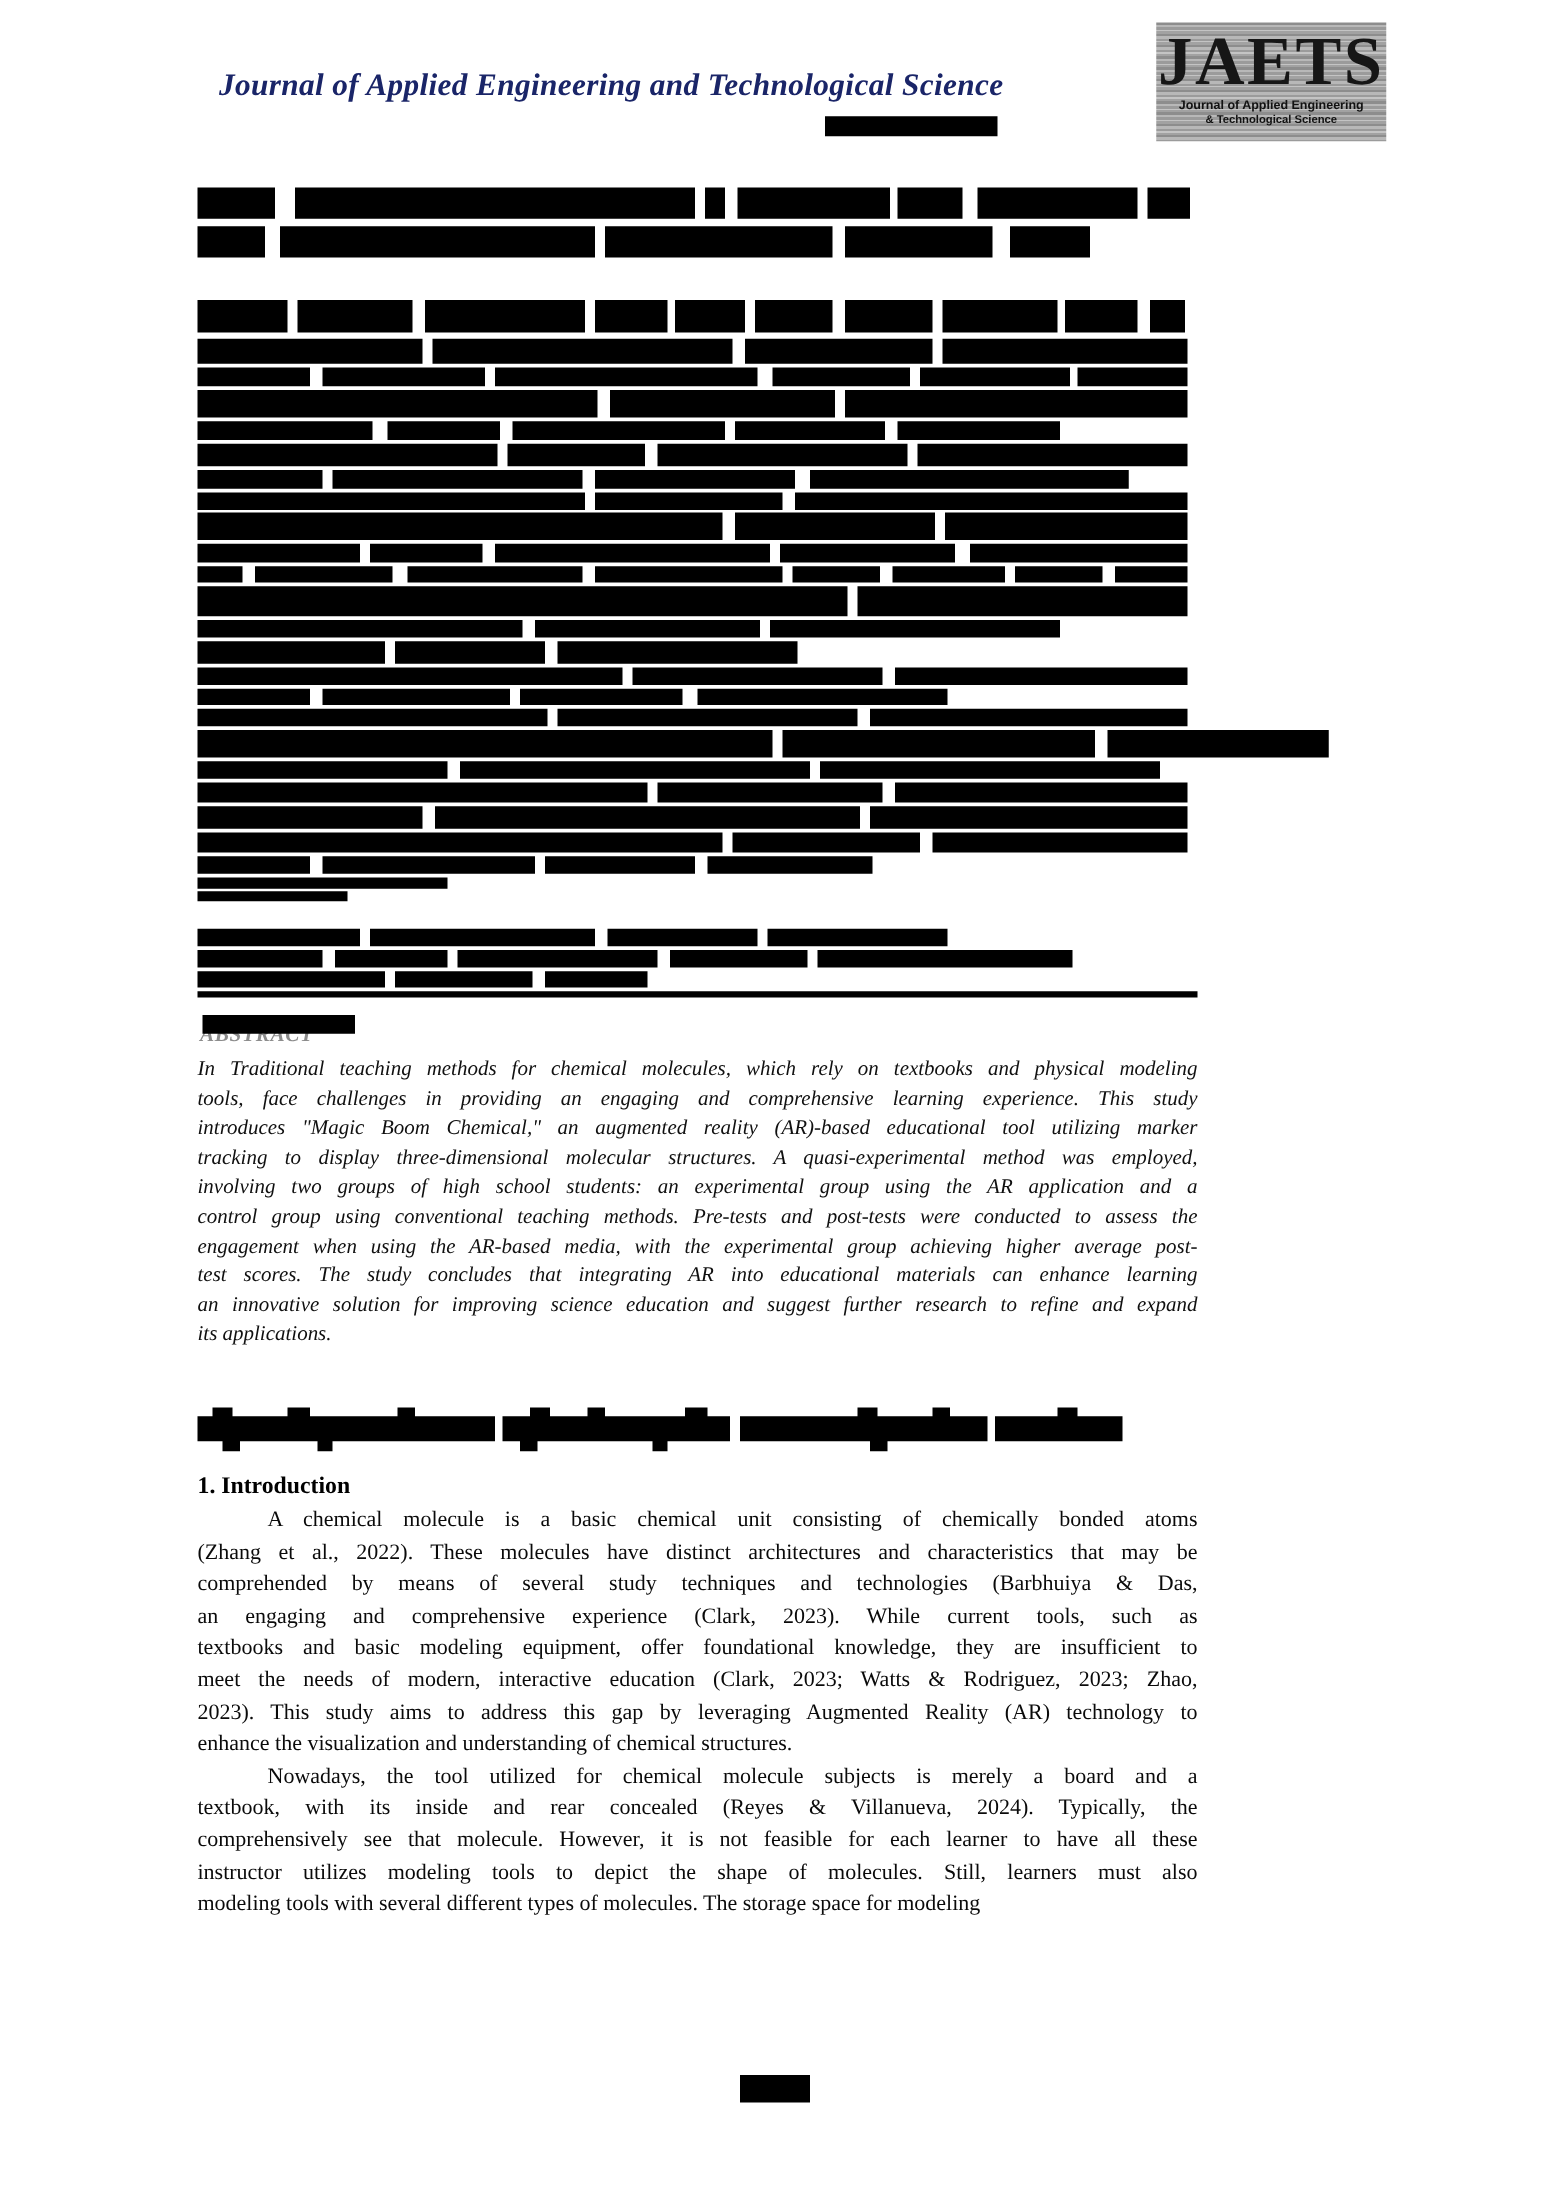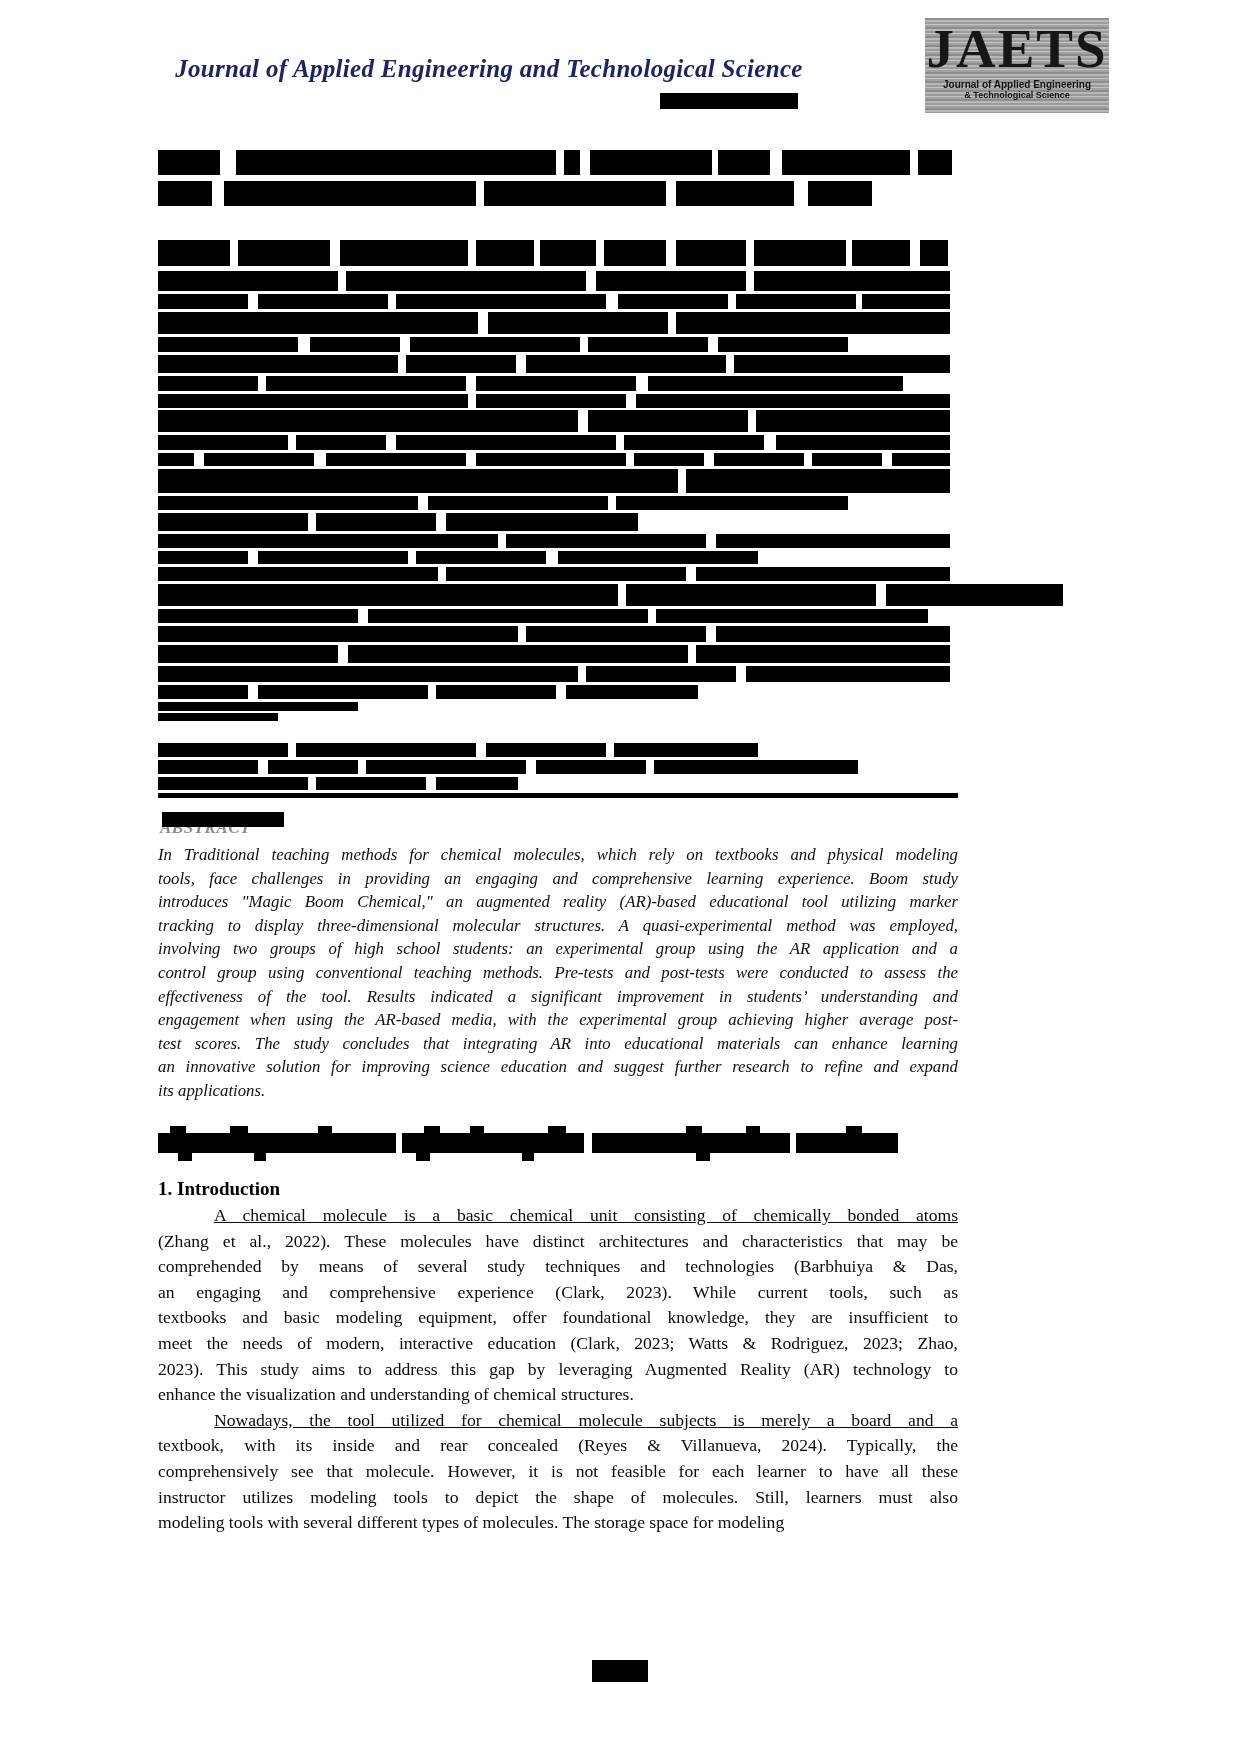--- a/index.html
+++ b/index.html
@@ -113,21 +113,21 @@
     position:absolute;
     top:1203px;
     left:158px;
     width:800px;
     font-size:17.6px;
     line-height:25.6px;
     color:#0a0a0a;
   }
   .jline{text-align:justify;text-align-last:justify;}
   .jline.last{text-align-last:left;}
-  .jline.findent{text-indent:56px;text-decoration:underline;}
+  .jline.findent{text-indent:56px;}
 </style>
 </head>
 <body>
 
 <div class="page">
 
   <div class="journal-name">Journal of Applied Engineering and Technological Science</div>
 
   <div class="logo">
     <div class="logo-acronym">JAETS</div>
@@ -174,26 +174,25 @@
       <div class="red-row red-solid" style="top: 1660px; left: 592px; height: 22px; width: 56px;"></div>
     </div>
 
   <div class="abstract-label">
     <span class="abstract-ghost">ABSTRACT</span>
     <span class="abstract-cover"></span>
   </div>
 
   <div class="abstract-text">
       <div class="jline">In Traditional teaching methods for chemical molecules, which rely on textbooks and physical modeling</div>
-      <div class="jline">tools, face challenges in providing an engaging and comprehensive learning experience. Boom study</div>
+      <div class="jline">tools, face challenges in providing an engaging and comprehensive learning experience. This study</div>
       <div class="jline">introduces "Magic Boom Chemical," an augmented reality (AR)-based educational tool utilizing marker</div>
       <div class="jline">tracking to display three-dimensional molecular structures. A quasi-experimental method was employed,</div>
       <div class="jline">involving two groups of high school students: an experimental group using the AR application and a</div>
       <div class="jline">control group using conventional teaching methods. Pre-tests and post-tests were conducted to assess the</div>
-      <div class="jline">effectiveness of the tool. Results indicated a significant improvement in students’ understanding and</div>
       <div class="jline">engagement when using the AR-based media, with the experimental group achieving higher average post-</div>
       <div class="jline">test scores. The study concludes that integrating AR into educational materials can enhance learning</div>
       <div class="jline">an innovative solution for improving science education and suggest further research to refine and expand</div>
       <div class="jline last">its applications.</div>
     </div>
 
   <div class="intro-heading">1. Introduction</div>
 
   <div class="intro-body">
     <div>

